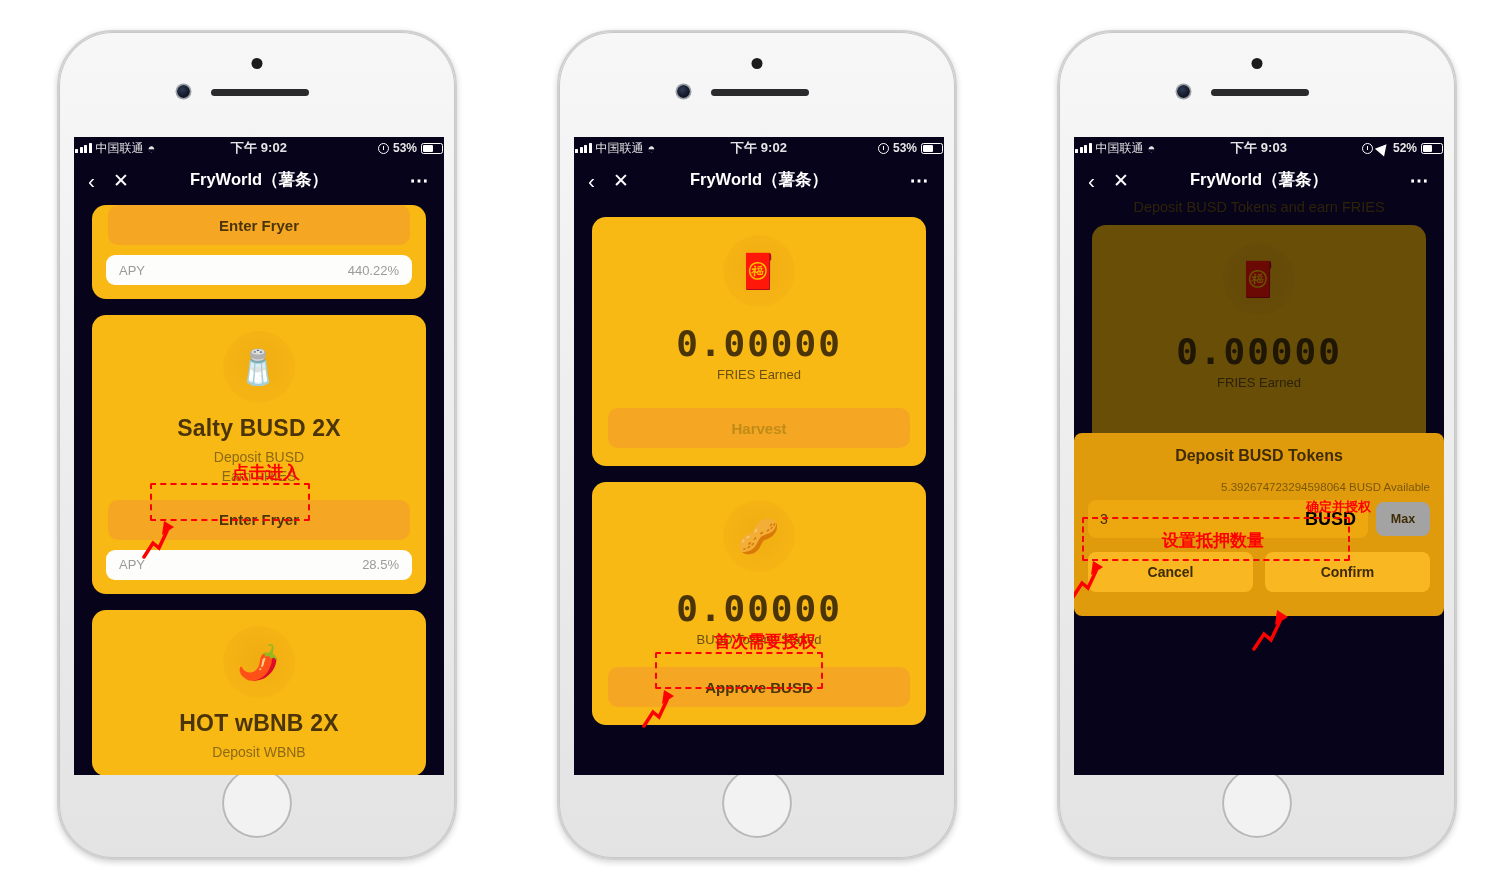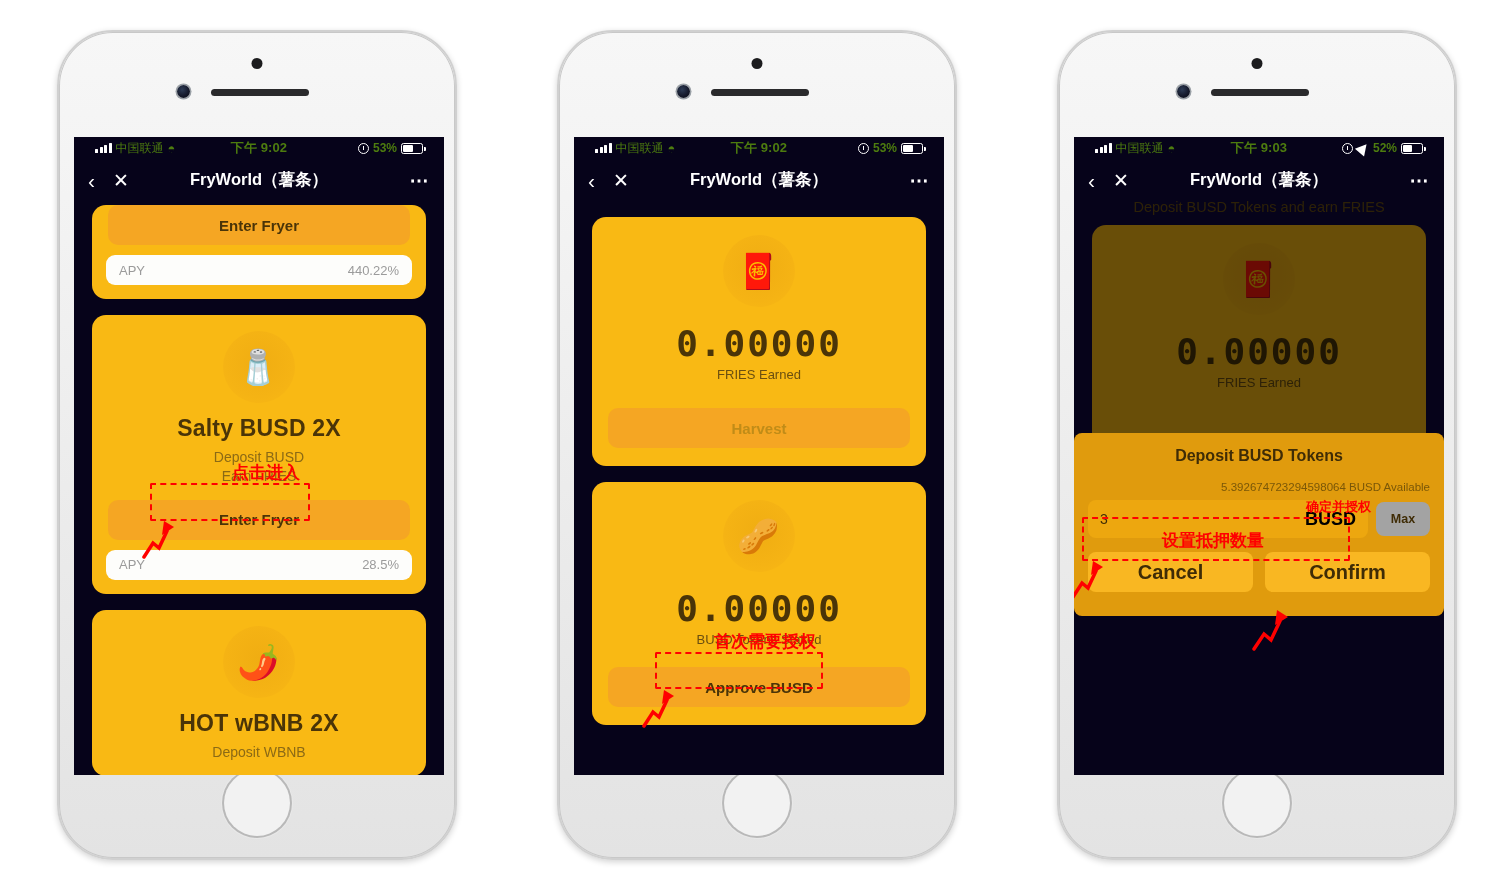--- a/index.html
+++ b/index.html
@@ -50,21 +50,21 @@
   .screen {
     position:absolute; left: 15px; top: 105px;
     width: 370px; height: 638px;
     background: #06031a;
     overflow: hidden;
   }
 
   
   .statusbar {
     height: 22px; display:flex; align-items:center;
-    padding: 0 21px; color:#4d7c0f; font-size: 12.5px; font-weight: 700;
+    padding: 0 1px; color:#e5e5e5; font-size: 12.5px; font-weight: 700;
     position: relative;
   }
   .sb-left { display:flex; align-items:center; gap:4px; }
   .bars { display:flex; align-items:flex-end; gap:1.5px; height:10px; }
   .bars i { display:block; width:3px; background:#fff; border-radius:.5px; }
   .bars i:nth-child(1){height:4px} .bars i:nth-child(2){height:6px}
   .bars i:nth-child(3){height:8px} .bars i:nth-child(4){height:10px}
   .carrier { font-size: 12px; letter-spacing:0; font-weight:500; }
   .wifi { font-size: 13px; line-height:1; }
   .sb-center {
@@ -165,21 +165,21 @@
   .input-unit { margin-left:auto; font-size: 18px; font-weight:700; color:#000000; }
   .btn-max {
     background:#a3a3a3; border-radius: 8px; height: 34px; width: 54px;
     display:flex; align-items:center; justify-content:center;
     font-size: 12.5px; font-weight:700; color:#3f2c06; cursor:pointer;
   }
   .modal-actions { display:flex; gap: 12px; margin-top: 14px; }
   .btn-modal {
     flex:1; background:#f9b722; border-radius:8px; height: 40px;
     display:flex; align-items:center; justify-content:center;
-    font-size: 20px; font-weight:700; color:#3f2c06; cursor:pointer;
+    font-size: 14px; font-weight:700; color:#3f2c06; cursor:pointer;
   }
   .hint-top {
     text-align:center; font-size: 14.5px; color:#6b4f10; padding: 4px 0 10px 0;
   }
   .footer-note {
     position:absolute; left: 8px; right: 8px; bottom: 4px;
     font-size: 12px; color:#7e6010; display:flex; align-items:center; gap:5px;
     white-space: nowrap; overflow:hidden;
   }
   .unstake-row { display:flex; align-items:center; gap:10px; margin: 14px 16px 0 16px; }

